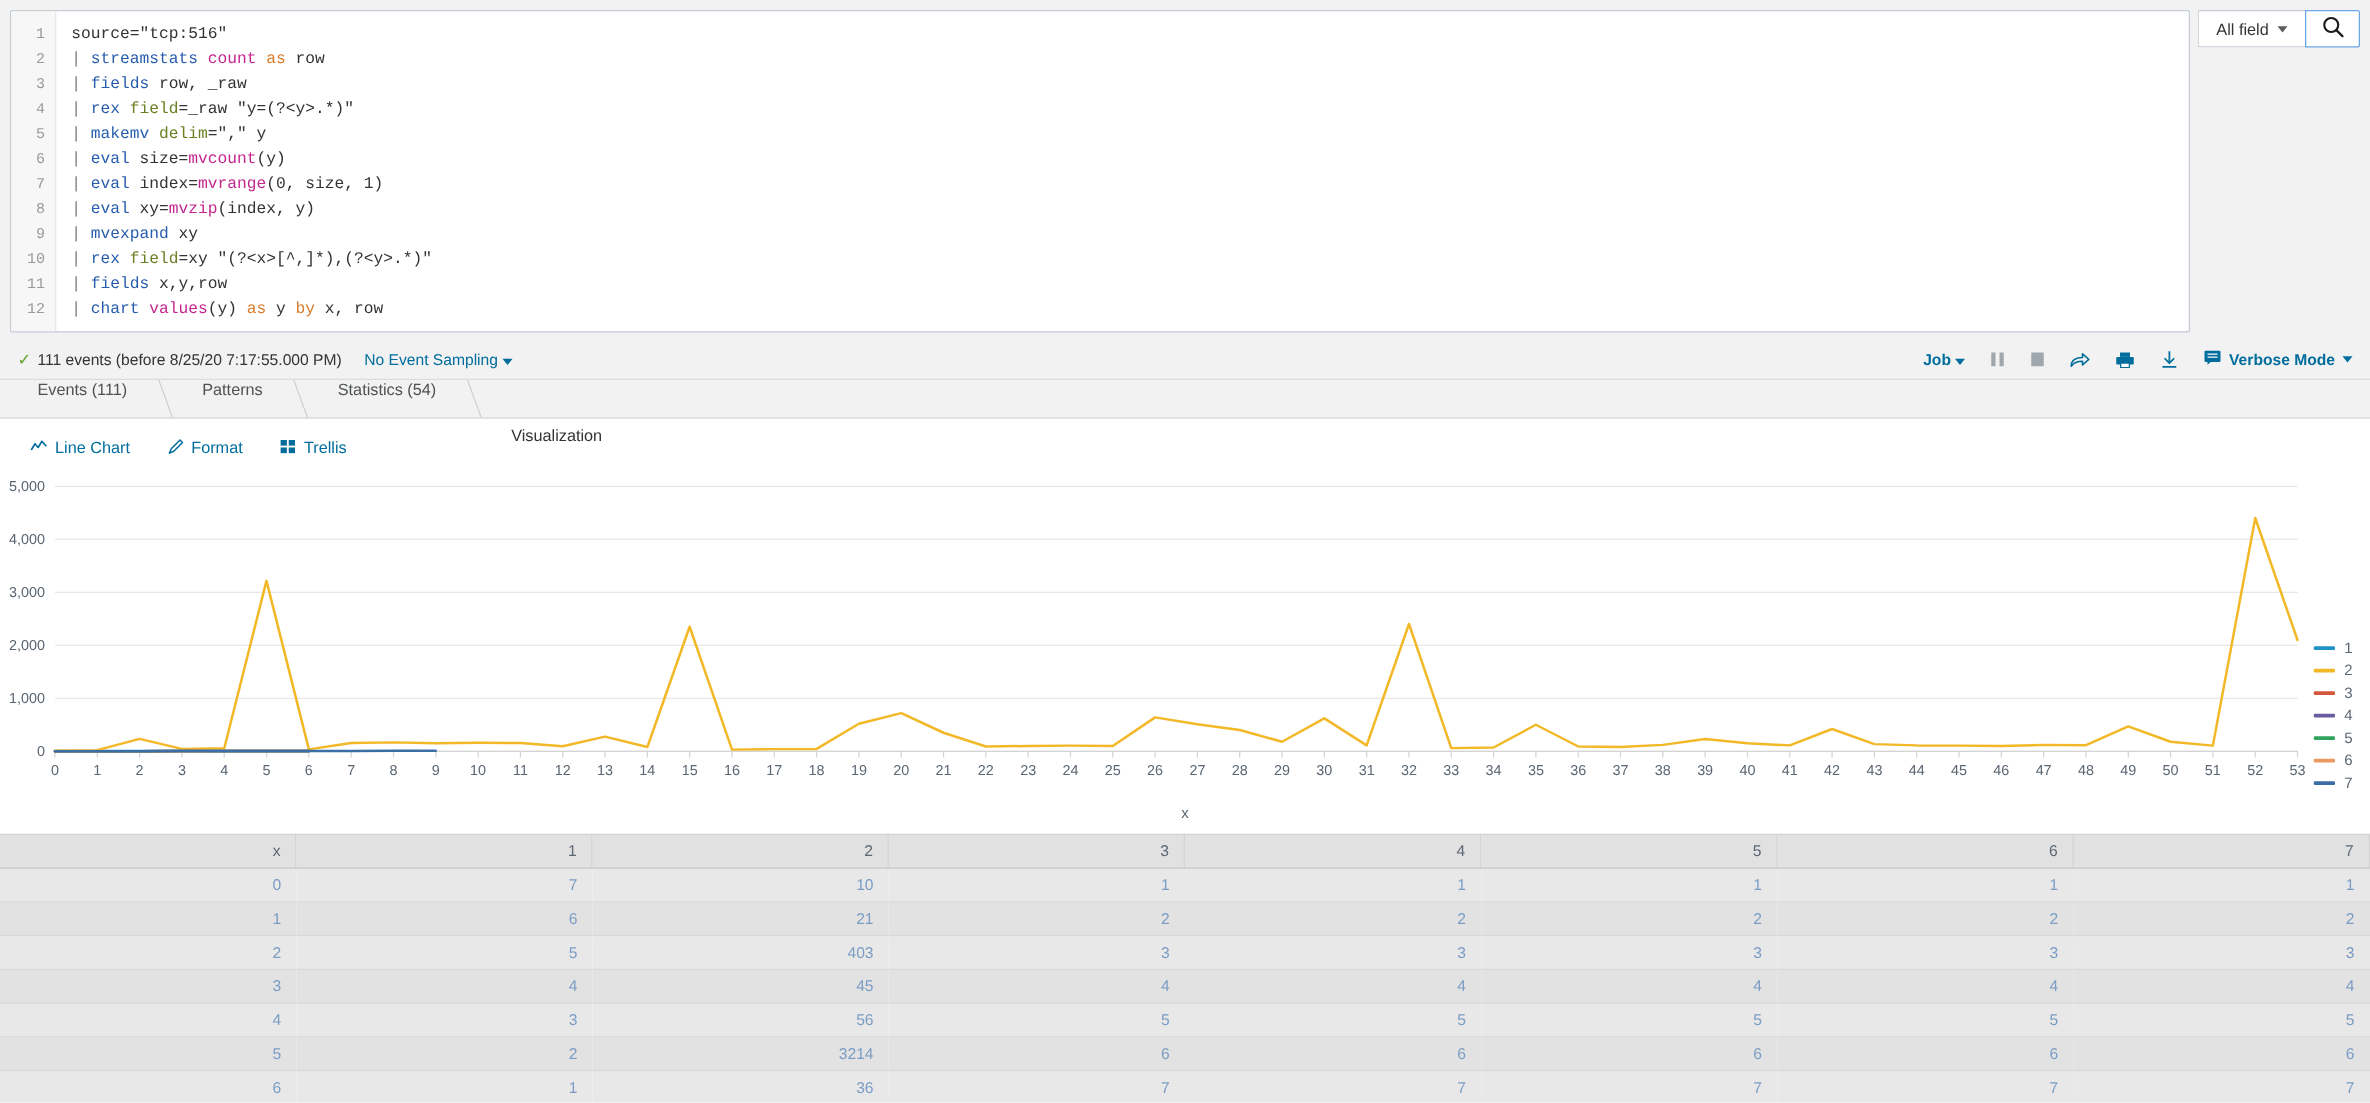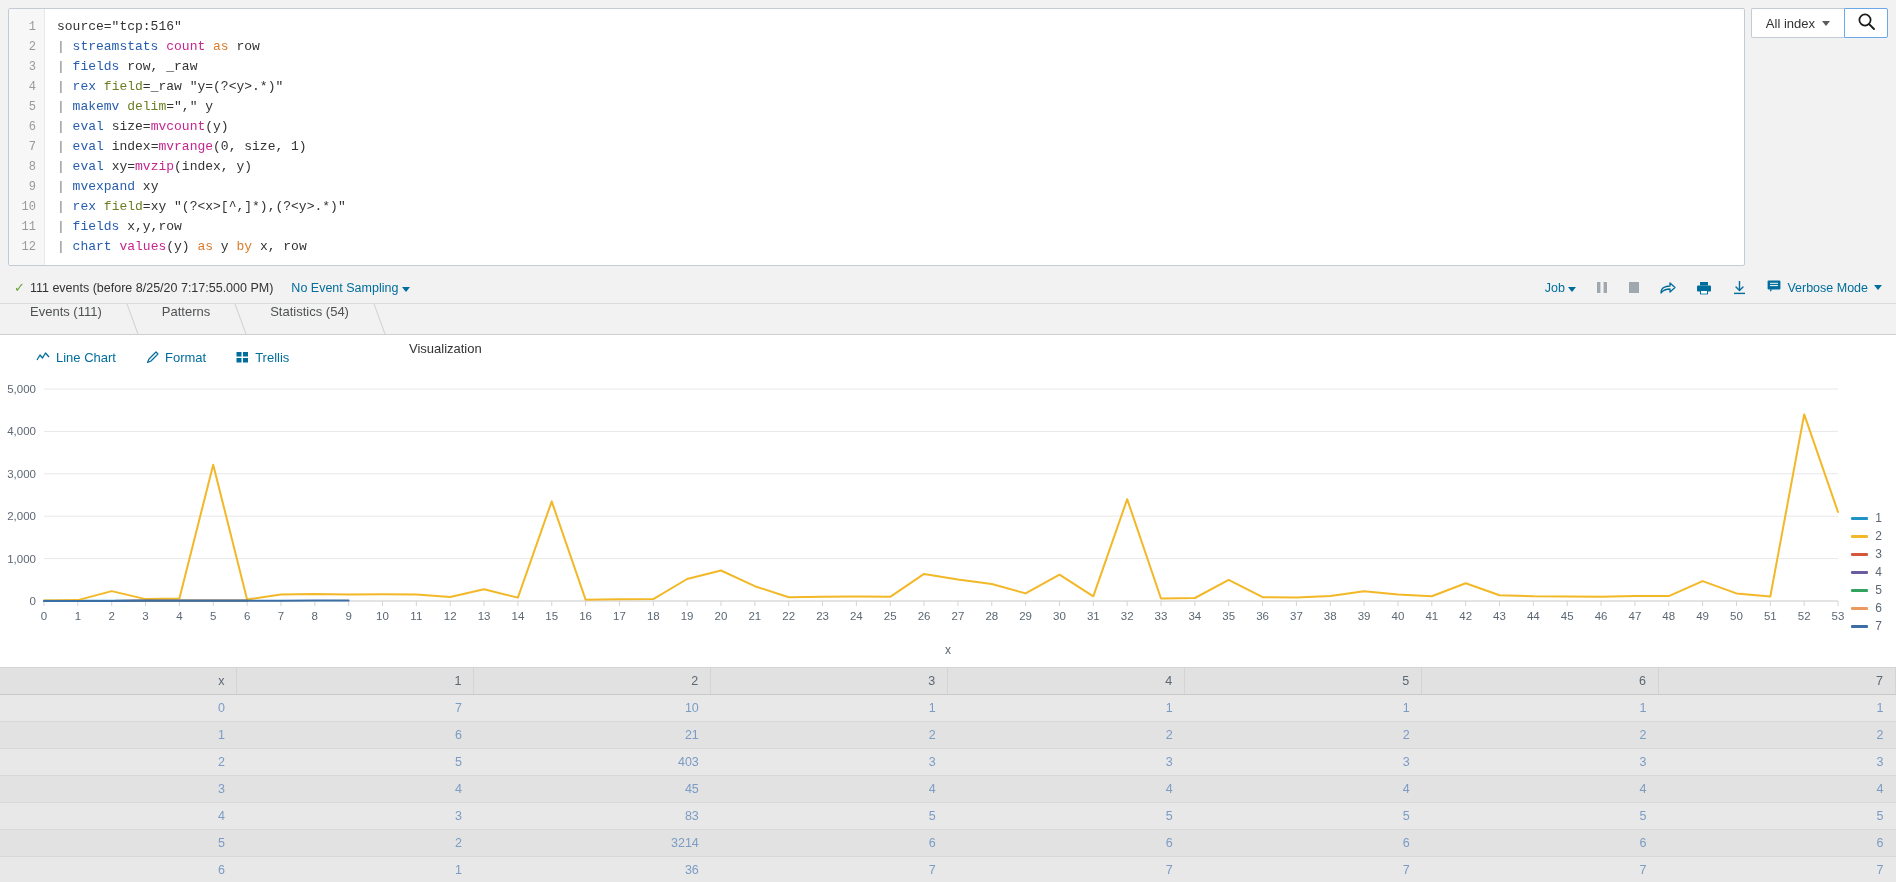--- a/index.html
+++ b/index.html
@@ -74,21 +74,21 @@
   .caret.blue{border-top-color:#006d9c;}
   
   .statusbar{
     height:32px;background:#f2f2f2;border-bottom:1px solid #dcdcdc;
     display:flex;align-items:center;padding:0 14px;box-sizing:border-box;
     font-size:12.5px;color:#4c4c4c;
   }
   .check{color:#65a637;margin-right:5px;font-size:13px;}
   .evt-count{margin-right:18px;color:#333;}
   .link{color:#006d9c;cursor:pointer;}
-  .status-right{margin-left:auto;display:flex;align-items:center;gap:20px;}
+  .status-right{margin-left:auto;display:flex;align-items:center;gap:20px;font-weight:bold;}
   .ico{color:#006d9c;cursor:pointer;display:inline-flex;align-items:center;}
   .ico svg{display:block;}
   
   .tabs{
     height:31px;background:#f2f2f2;display:flex;align-items:stretch;
     border-bottom:1px solid #cfcfcf;box-sizing:border-box;
   }
   .tab{
     position:relative;display:flex;align-items:flex-start;justify-content:center;
     padding:0 30px;font-size:13px;color:#4f5254;cursor:pointer;
@@ -98,21 +98,21 @@
     position:absolute;right:-1px;top:0;bottom:0;width:22px;
     border-right:1px solid #cfcfcf;transform:skewX(20deg);
   }
   .tab.active{background:#c4b5fd;color:#333;margin-top:37px;}
   .tab.active:after{
     content:"";position:absolute;left:0;right:0;bottom:-1px;height:1px;background:#fff;
   }
   .tab.active .skew{border-right:1px solid #cfcfcf;background:#fff;}
   
   .viz-toolbar{
-    height:44px;display:flex;align-items:center;padding-left:36px;gap:30px;
+    height:44px;display:flex;align-items:center;padding-left:24px;gap:30px;
     background:#fff;
   }
   .viz-btn{display:flex;align-items:center;gap:6px;color:#006d9c;font-size:13px;cursor:pointer;}
   
   .chart-area{position:relative;height:260px;background:#fff;}
   .chart-svg{display:block;}
   .legend{
     position:absolute;right:14px;top:0;display:flex;flex-direction:column;gap:0;
   }
   .legend-row{display:flex;align-items:center;gap:7px;height:18px;}
@@ -155,21 +155,21 @@
         <div>8</div>
         <div>9</div>
         <div>10</div>
         <div>11</div>
         <div>12</div>
       </div>
     <div class="code"><div><span class="plain">source="tcp:516"</span></div><div><span class="pipe">| </span><span class="cmd">streamstats </span><span class="kw">count </span><span class="as">as </span><span class="plain">row</span></div><div><span class="pipe">| </span><span class="cmd">fields </span><span class="plain">row, _raw</span></div><div><span class="pipe">| </span><span class="cmd">rex </span><span class="arg">field</span><span class="plain">=_raw "y=(?&lt;y&gt;.*)"</span></div><div><span class="pipe">| </span><span class="cmd">makemv </span><span class="arg">delim</span><span class="plain">="," y</span></div><div><span class="pipe">| </span><span class="cmd">eval </span><span class="plain">size=</span><span class="kw">mvcount</span><span class="plain">(y)</span></div><div><span class="pipe">| </span><span class="cmd">eval </span><span class="plain">index=</span><span class="kw">mvrange</span><span class="plain">(0, size, 1)</span></div><div><span class="pipe">| </span><span class="cmd">eval </span><span class="plain">xy=</span><span class="kw">mvzip</span><span class="plain">(index, y)</span></div><div><span class="pipe">| </span><span class="cmd">mvexpand </span><span class="plain">xy</span></div><div><span class="pipe">| </span><span class="cmd">rex </span><span class="arg">field</span><span class="plain">=xy "(?&lt;x&gt;[^,]*),(?&lt;y&gt;.*)"</span></div><div><span class="pipe">| </span><span class="cmd">fields </span><span class="plain">x,y,row</span></div><div><span class="pipe">| </span><span class="cmd">chart </span><span class="kw">values</span><span class="plain">(y) </span><span class="as">as </span><span class="plain">y </span><span class="as">by </span><span class="plain">x, row</span></div></div>
   </div>
   <div class="timepicker-wrap">
     <div class="timepicker">
-      <span>All index</span>
+      <span>All field</span>
       <span class="caret"></span>
     </div>
     <div class="search-btn">
       <span>
         <svg width="19" height="19" viewBox="0 0 19 19">
             <circle cx="8" cy="8" r="5.6" fill="none" stroke="#1a1a1a" stroke-width="1.7"></circle>
             <line x1="12.1" y1="12.1" x2="17" y2="17" stroke="#1a1a1a" stroke-width="1.9" stroke-linecap="round"></line>
           </svg>
       </span>
     </div>
@@ -498,21 +498,21 @@
         <td>45</td>
         <td>4</td>
         <td>4</td>
         <td>4</td>
         <td>4</td>
         <td>4</td>
       </tr>
       <tr class="odd">
         <td>4</td>
         <td>3</td>
-        <td>83</td>
+        <td>56</td>
         <td>5</td>
         <td>5</td>
         <td>5</td>
         <td>5</td>
         <td>5</td>
       </tr>
       <tr class="even">
         <td>5</td>
         <td>2</td>
         <td>3214</td>

